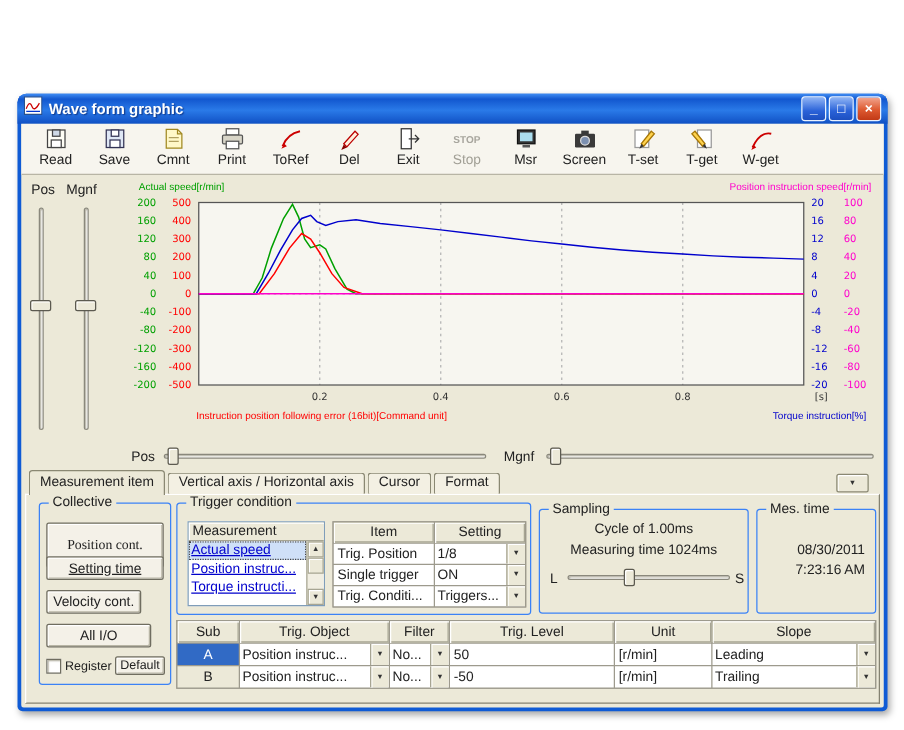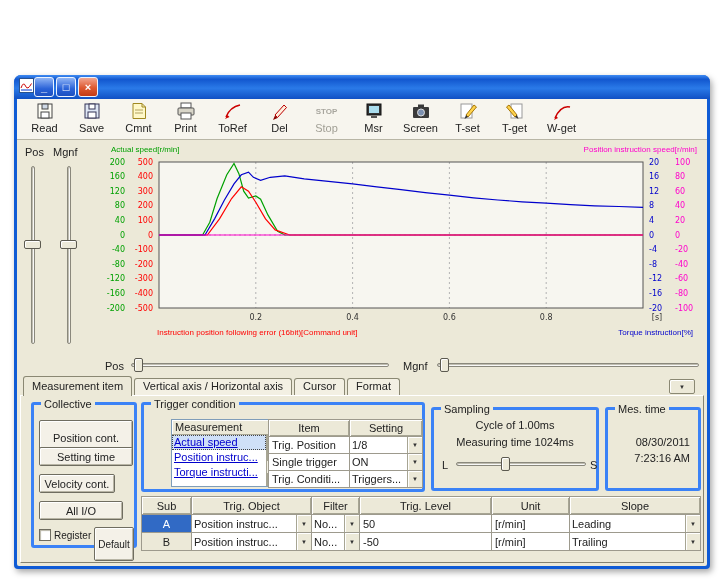--- a/index.html
+++ b/index.html
@@ -57,32 +57,32 @@
   .tabs { position:absolute; left:6px; top:277px; display:flex; gap:2px; z-index:4; }
   .tab { height:17px; margin-top:2px; padding:1px 8px 0; border:1px solid #8a8873; border-bottom:none;
          border-radius:3px 3px 0 0; background:#f3f0e3; font-size:11px; white-space:nowrap; }
   .tab.active { height:20px; margin-top:0; padding-top:3px; background:#ece9d8; }
   .tab-dd { position:absolute; left:652px; top:280px; width:26px; height:15px; background:#ece9d8;
             border:1px solid #8a8873; border-radius:2px; display:flex; align-items:center;
             justify-content:center; font-size:6px; color:#333; box-shadow:inset 1px 1px 0 #fff; z-index:4; }
   
   .panel { position:absolute; left:3px; top:296px; width:684px; height:168px; background:#ece9d8;
            border:1px solid; border-color:#fff #848271 #848271 #fff; }
-  .group { position:absolute; border:3px solid #3b82f6; border-radius:3px; }
+  .group { position:absolute; border:1px solid #3b82f6; border-radius:3px; }
   .legend { position:absolute; top:-7px; left:7px; background:#ece9d8; padding:0 3px; font-size:11px;
             white-space:nowrap; }
   .pbtn { position:absolute; background:#f4f1e8; border:1px solid #6f6d60; border-radius:2px;
           box-shadow:inset 1px 1px 0 #fff, inset -1px -1px 0 #b8b5a5; font-size:11px;
           display:flex; align-items:center; justify-content:center; white-space:nowrap; }
   .checkbox { position:absolute; width:12px; height:12px; background:#fff; border:1px solid #6f6d60;
               box-shadow:inset 1px 1px 1px #b9b6a8; }
   .cb-label { position:absolute; font-size:10px; }
   
   .listbox { position:absolute; background:#fff; border:1px solid #7f9db9; display:flex;
-             flex-direction:column;margin-left:19px; }
+             flex-direction:column; }
   .lb-header { height:15px; background:#ece9d8; font-size:11px; line-height:14px; padding-left:3px;
                border-bottom:1px solid #a7a593; box-shadow:inset 1px 1px 0 #fff; }
   .lb-body { flex:1; display:flex; }
   .lb-items { flex:1; overflow:hidden; }
   .lb-item { font-size:11px; color:#0000cc; text-decoration:underline; padding:0 2px; height:15px;
              line-height:15px; white-space:nowrap; overflow:hidden; }
   .lb-item.selected { background:#cfe0f8; outline:1px dotted #444; outline-offset:-1px; }
   .lb-scroll { width:14px; background:#f1eee2; border-left:1px solid #a7a593; display:flex;
                flex-direction:column; }
   .sb-btn { height:13px; background:#ece9d8; border:1px solid #a7a593; box-shadow:inset 1px 1px 0 #fff;
@@ -114,20 +114,21 @@
   <div class="window">
 
     <div class="titlebar">
       <span>
         <svg width="15" height="15" viewBox="0 0 15 15">
             <rect x="0.5" y="0.5" width="14" height="14" fill="#fff" stroke="#28518e"></rect>
             <path d="M2 10 Q4.5 3 6.5 8 T12.5 5.5" stroke="#cc0000" fill="none" stroke-width="1"></path>
             <path d="M2 12 h11" stroke="#0033cc" stroke-width="1"></path>
           </svg>
       </span>
+      <span class="title-text">Wave form graphic</span>
       <span class="win-btns">
         <span class="wbtn minb">_</span>
         <span class="wbtn maxb">□</span>
         <span class="wbtn closeb">×</span>
       </span>
     </div>
 
     <div class="client">
 
       <div class="toolbar">
@@ -181,20 +182,29 @@
           <span class="tb-label">ToRef</span>
         </div>
         <div class="tb-item">
           <span class="tb-ico">
             <svg width="22" height="20" viewBox="0 0 22 20">
                 <path d="M6 14 L15 4 l2.5 2.5 L8.5 16.5 z" fill="#ffeedd" stroke="#bb0000"></path>
                 <path d="M4 19 l2 -4.5 2.5 2.5 z" fill="#880000"></path>
               </svg>
           </span>
           <span class="tb-label">Del</span>
+        </div>
+        <div class="tb-item">
+          <span class="tb-ico">
+            <svg width="22" height="20" viewBox="0 0 22 20">
+                <rect x="5" y="2" width="8" height="16" fill="#fff" stroke="#333"></rect>
+                <path d="M11 10 h8 m-3 -3 l3 3 l-3 3" fill="none" stroke="#333"></path>
+              </svg>
+          </span>
+          <span class="tb-label">Exit</span>
         </div>
         <div class="tb-item disabled">
           <span class="tb-ico">
             <span class="stop-txt">STOP</span>
           </span>
           <span class="tb-label">Stop</span>
         </div>
         <div class="tb-item">
           <span class="tb-ico">
             <svg width="22" height="20" viewBox="0 0 22 20">
@@ -347,27 +357,27 @@
         <div class="tab">Format</div>
       </div>
       <div class="tab-dd">
         <span>▼</span>
       </div>
 
       <div class="panel">
 
         <div class="group" style="left:10px; top:6px; width:106px; height:146px;">
           <span class="legend">Collective</span>
-          <div class="pbtn" style="left:5px; top:15px; width:94px; height:36px;">Position cont.</div>
-          <div class="pbtn" style="left:5px; top:42px; width:94px; height:19px;">Setting time</div>
+          <div class="pbtn" style="left:5px; top:15px; width:94px; height:36px;font-family:Liberation Serif, serif;">Position cont.</div>
+          <div class="pbtn" style="left:5px; top:42px; width:94px; height:19px;text-decoration:underline;">Setting time</div>
           <div class="pbtn" style="left:5px; top:69px; width:76px; height:19px;">Velocity cont.</div>
           <div class="pbtn" style="left:5px; top:96px; width:84px; height:19px;">All I/O</div>
           <span class="checkbox" style="left:5px; top:124px;"></span>
           <span class="cb-label" style="left:20px; top:125px;">Register</span>
-          <div class="pbtn" style="left:60px; top:122px; width:40px; height:34px; font-size:10px;">Default</div>
+          <div class="pbtn" style="left:60px; top:122px; width:40px; height:15px; font-size:10px;">Default</div>
         </div>
 
         <div class="group" style="left:120px; top:6px; width:284px; height:90px;">
           <span class="legend">Trigger condition</span>
 
           <div class="listbox" style="left:8px; top:14px; width:110px; height:68px;">
             <div class="lb-header">Measurement</div>
             <div class="lb-body">
               <div class="lb-items">
                 <div class="lb-item selected">Actual speed</div>

